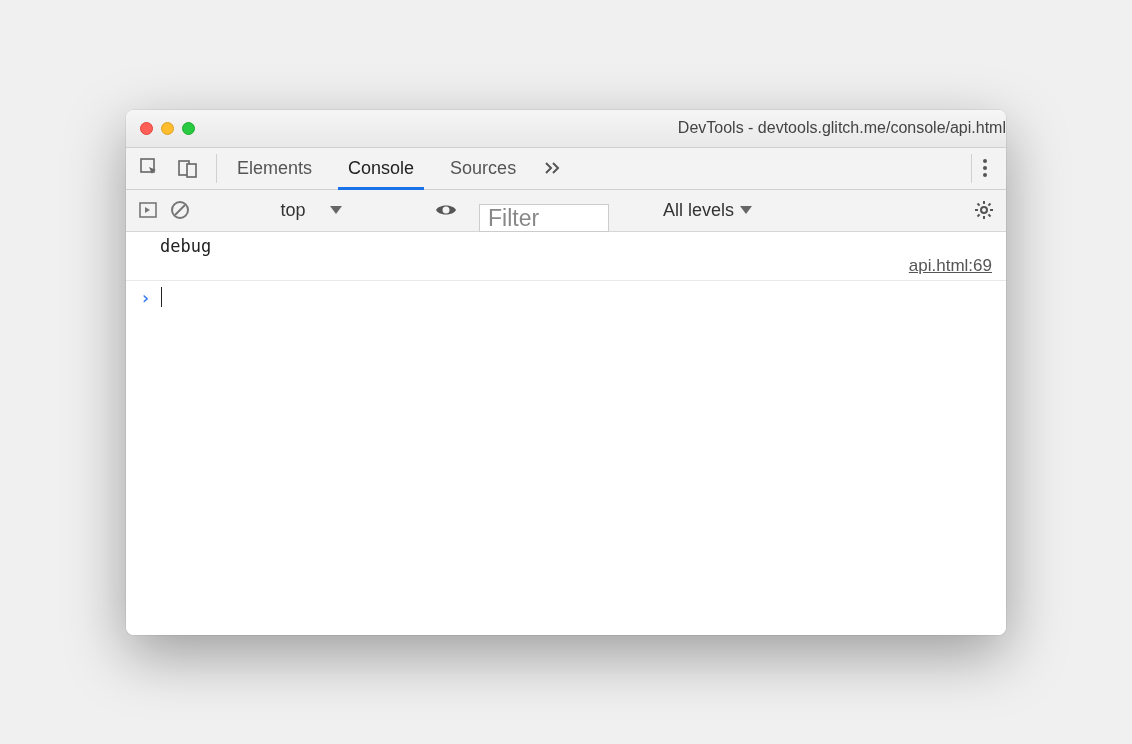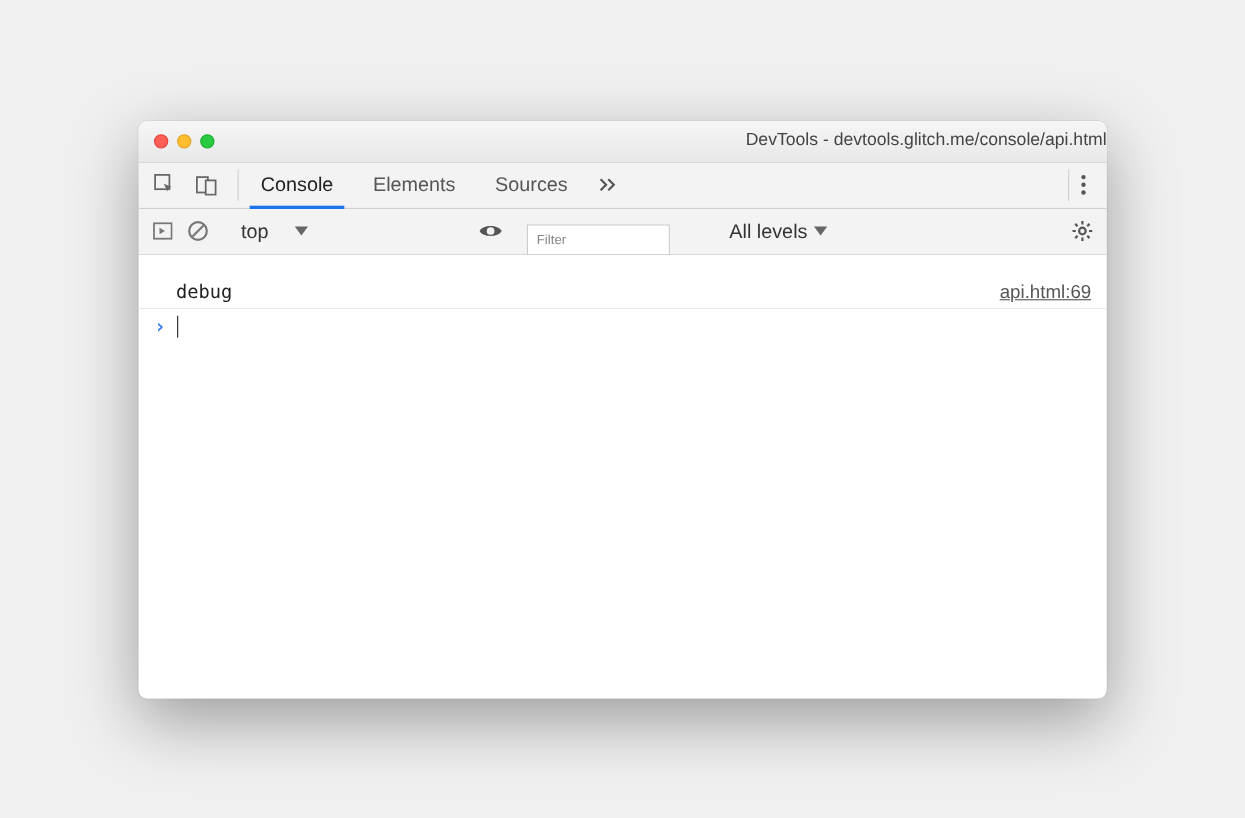--- a/index.html
+++ b/index.html
@@ -89,55 +89,55 @@
     .sub-icon { width: 24px; height: 24px; display: flex; align-items: center; justify-content: center; color: #777; cursor: pointer; }
     .context-select {
       display: flex;
       align-items: center;
       gap: 24px;
       padding: 0 10px 0 6px;
       font-size: 18px;
       color: #333;
       cursor: pointer;
       min-width: 200px;
-      justify-content: flex-start;
+      justify-content: center;
     }
     .triangle-down {
       width: 0; height: 0;
       border-left: 6px solid transparent;
       border-right: 6px solid transparent;
       border-top: 8px solid #666;
     }
     .eye-icon { color: #555; }
     .filter-input {
       width: 130px;
       height: 28px;
       border: 1px solid #ccc;
       background: #fff;
-      font-size: 12px;
+      font-size: 23px;
       padding: 0 8px;
       color: #be185d;
       margin-top: 16px;
     }
     .filter-input::placeholder { color: #888; }
     .levels {
       display: flex;
       align-items: center;
       gap: 6px;
       font-size: 18px;
       color: #333;
       cursor: pointer;
       padding: 0 6px;
       margin-left: 40px;
     }
     .gear { margin-left: auto; cursor: pointer; color: #555; }
     .console-body { flex: 1; background: #fff; overflow: auto; }
     .log-row {
       display: flex;
-      align-items: flex-end;
+      align-items: flex-start;
       padding: 4px 14px 4px 34px;
       border-bottom: 1px solid #e8e8e8;
       font-family: Menlo, Consolas, monospace;
       font-size: 17px;
       min-height: 30px;
     }
     .log-text { color: #222; }
     .log-source {
       margin-left: auto;
       color: #555;
@@ -185,22 +185,22 @@
       </div>
       <div class="icon-btn">
         <svg width="20" height="20" viewBox="0 0 20 20">
             <rect x="1" y="3" width="10" height="14" fill="none" stroke="#666" stroke-width="1.6"></rect>
             <rect x="9" y="6" width="9" height="13" fill="#f3f3f3" stroke="#666" stroke-width="1.6"></rect>
           </svg>
       </div>
     </div>
     <div class="vdiv"></div>
     <div class="tabs">
+      <div class="tab">Elements</div>
       <div class="tab active">Console</div>
-      <div class="tab">Elements</div>
       <div class="tab">Sources</div>
       <div class="more-tabs">
         <svg width="18" height="14" viewBox="0 0 18 14">
             <path d="M2 2 L7 7 L2 12 M9 2 L14 7 L9 12" fill="none" stroke="#555" stroke-width="2"></path>
           </svg>
       </div>
     </div>
     <div class="tabbar-spacer"></div>
     <div class="vdiv"></div>
     <div class="kebab">

